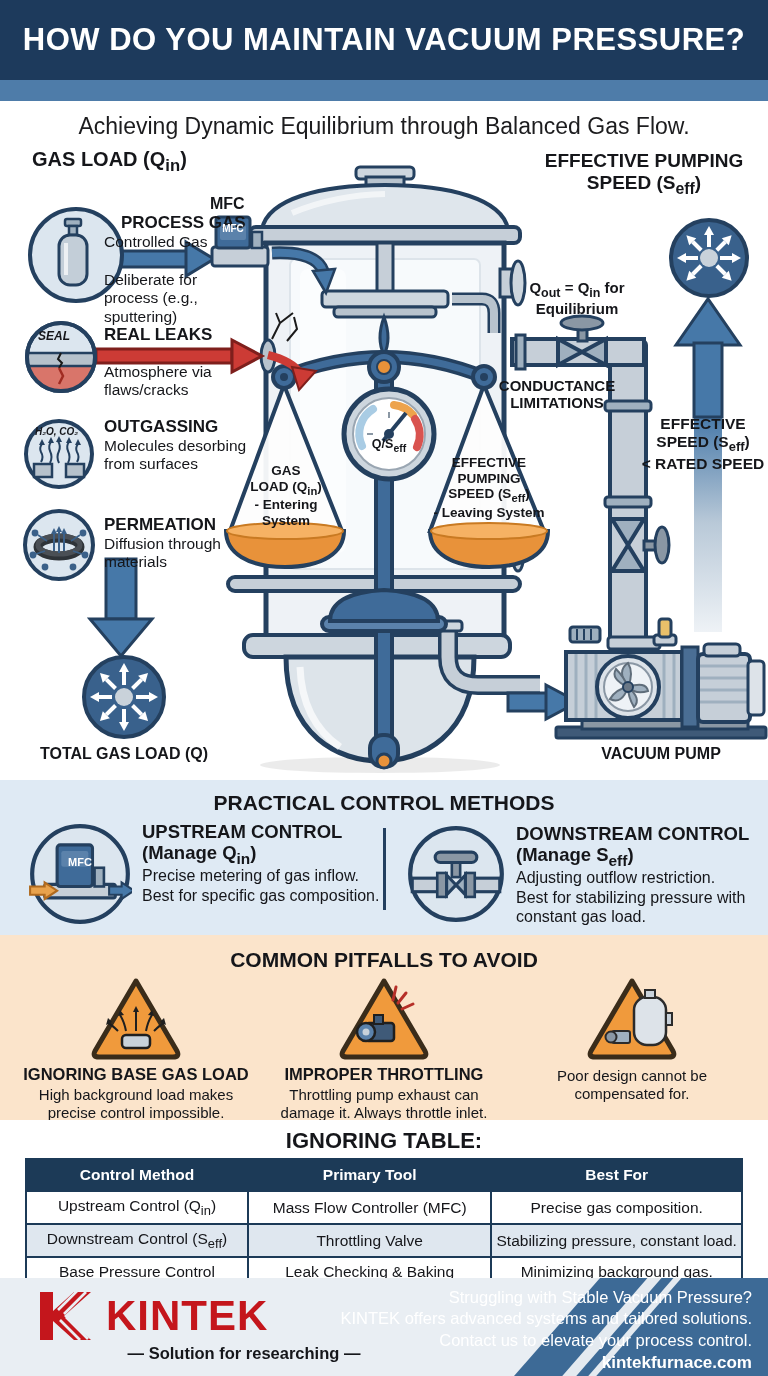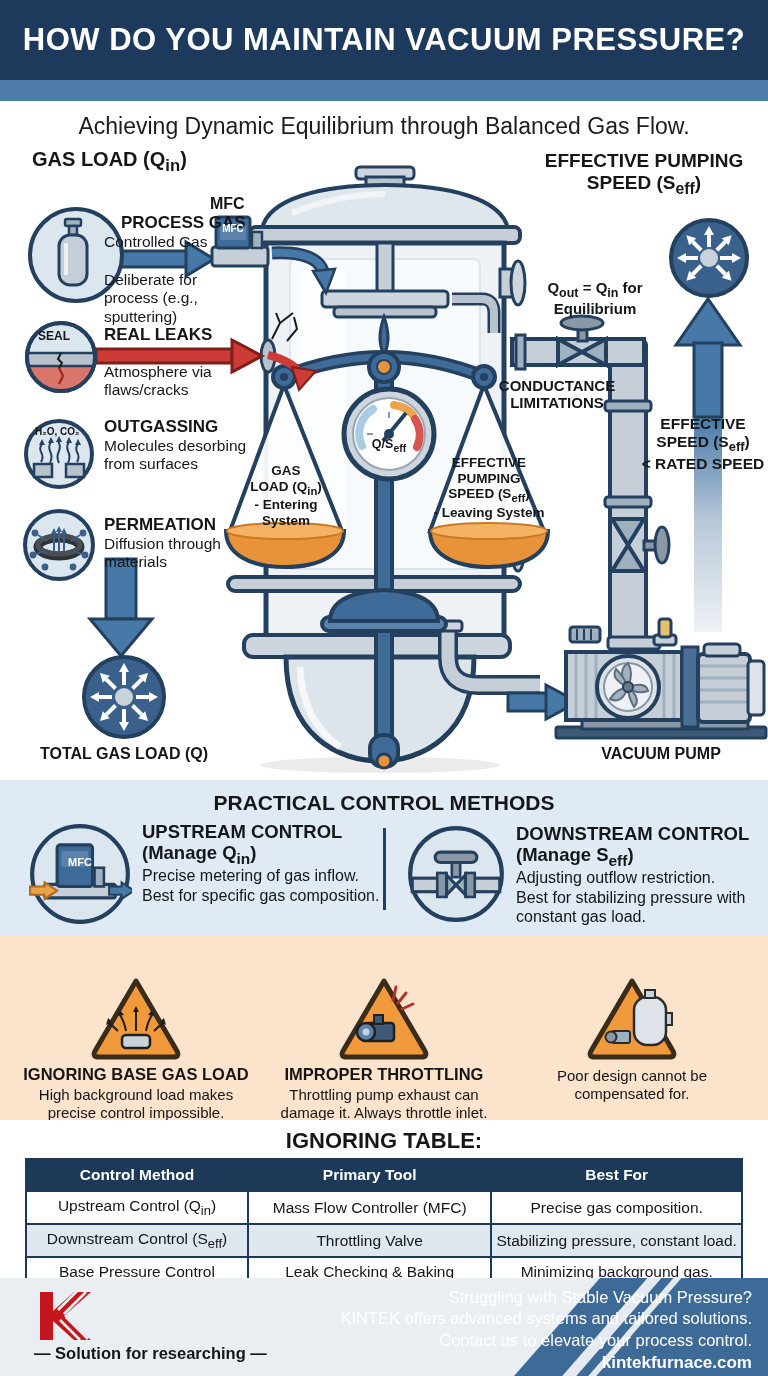--- a/index.html
+++ b/index.html
@@ -13,21 +13,21 @@
   
   .diagram{top:101px;left:0;width:768px;height:679px;background:#fff;}
   .diagram svg.art{position:absolute;top:0;left:0;}
   .txt{position:absolute;color:#15161a;}
   .subtitle{top:12px;left:0;width:768px;text-align:center;font-size:23px;color:#1c1c1e;}
   .lhead{top:47px;left:32px;font-size:20px;font-weight:800;}
   .rhead{top:49px;left:524px;width:240px;text-align:center;font-size:19px;font-weight:800;line-height:1.15;}
   .srctitle{font-size:17px;font-weight:800;}
   .srcsub{font-size:15.5px;}
   .srcdesc{font-size:15.5px;line-height:1.18;}
-  .iconlabel{font-weight:700;}
+  .iconlabel{font-weight:700;font-style:italic;}
   .panlabel{font-size:13.5px;font-weight:800;text-align:center;line-height:1.15;}
   .biglabel{font-size:16px;font-weight:800;text-align:center;}
   .sidelabel{font-size:15px;font-weight:800;text-align:center;line-height:1.15;}
   
   .controls{top:780px;left:0;width:768px;height:155px;background:#dfeaf4;}
   .sechead{position:absolute;top:11px;left:0;width:768px;text-align:center;font-size:21px;font-weight:800;color:#15161a;}
   .ctitle{font-size:18.5px;font-weight:800;line-height:1.12;color:#15161a;}
   .cdesc{font-size:16px;line-height:1.22;color:#15161a;}
   .divider{position:absolute;left:383px;top:48px;width:3px;height:82px;background:#24405f;}
   
@@ -42,21 +42,21 @@
   .summary td{font-size:15.5px;text-align:center;padding:5px 4px;border:2px solid #1c3a57;color:#15161a;background:#fff;}
   .summary tr.alt td{background:#dfe7ef;}
   .sumhead{position:absolute;top:8px;left:0;width:768px;text-align:center;font-size:22px;font-weight:800;color:#15161a;}
   
   .footer{top:1278px;left:0;width:768px;height:98px;background:#3d6a96;overflow:hidden;}
   .fpanel{position:absolute;left:0;top:0;width:600px;height:98px;background:#e9eef3;
           clip-path:polygon(0 0,100% 0,calc(100% - 86px) 100%,0 100%);}
   .fstripe{position:absolute;top:-10px;height:120px;background:#e4eaf0;transform:skewX(-41deg);}
   .brandrow{position:absolute;left:34px;top:12px;display:flex;align-items:center;}
   .brandname{color:#c4161c;font-size:42px;font-weight:800;letter-spacing:1px;margin-left:8px;}
-  .tagline{position:absolute;left:34px;top:66px;width:420px;text-align:left;font-size:16.5px;font-weight:700;color:#15161a;}
+  .tagline{position:absolute;left:34px;top:66px;width:420px;text-align:center;font-size:16.5px;font-weight:700;color:#15161a;}
   .fright{position:absolute;right:16px;top:9px;width:420px;text-align:right;color:#fff;font-size:16.5px;line-height:1.3;}
   .fsite{font-weight:800;font-size:17px;margin-top:1px;}
 </style>
 </head>
 <body>
 
 <div class="page">
 
   <div class="abs header">
     <h1>HOW DO YOU MAINTAIN VACUUM PRESSURE?</h1>
@@ -404,21 +404,21 @@
 
     <div class="txt iconlabel" style="left:35px;top:325px;font-size:10px">H₂O, CO₂</div>
     <div class="txt srctitle" style="left:104px;top:316px">OUTGASSING</div>
     <div class="txt srcdesc" style="left:104px;top:336px;width:155px">Molecules desorbing from surfaces</div>
 
     <div class="txt srctitle" style="left:104px;top:414px">PERMEATION</div>
     <div class="txt srcdesc" style="left:104px;top:434px;width:130px">Diffusion through materials</div>
 
     <div class="txt biglabel" style="left:18px;top:644px;width:212px">TOTAL GAS LOAD (Q)</div>
 
-    <div class="txt sidelabel" style="left:536px;top:178px;width:118px">Q<sub>out</sub> = Q<sub>in</sub> for<br>Equilibrium</div>
+    <div class="txt sidelabel" style="left:518px;top:178px;width:118px">Q<sub>out</sub> = Q<sub>in</sub> for<br>Equilibrium</div>
     <div class="txt sidelabel" style="left:492px;top:276px;width:130px">CONDUCTANCE<br>LIMITATIONS</div>
     <div class="txt sidelabel" style="left:638px;top:314px;width:130px;font-size:15.5px">EFFECTIVE<br>SPEED (S<sub>eff</sub>)<br>&lt; RATED SPEED</div>
 
     <div class="txt panlabel" style="left:231px;top:362px;width:110px">GAS<br>LOAD (Q<sub>in</sub>)<br>- Entering System</div>
     <div class="txt panlabel" style="left:428px;top:354px;width:122px">EFFECTIVE<br>PUMPING<br>SPEED (S<sub>eff</sub>)<br>- Leaving System</div>
     <div class="txt" style="left:362px;top:336px;width:54px;text-align:center;font-size:12.5px;font-weight:700">Q/S<sub>eff</sub></div>
 
     <div class="txt biglabel" style="left:558px;top:644px;width:206px">VACUUM PUMP</div>
   </div>
 
@@ -448,20 +448,21 @@
       <polygon points="39,49 48,58.5 39,68" fill="#9fb0bf" stroke="#24405f" stroke-width="3"></polygon>
       <polygon points="57,49 48,58.5 57,68" fill="#9fb0bf" stroke="#24405f" stroke-width="3"></polygon>
       <rect x="44" y="36" width="8" height="15" fill="#8a97a4" stroke="#24405f" stroke-width="2.5"></rect>
       <rect x="28" y="27" width="40" height="10" rx="5" fill="#8a97a4" stroke="#24405f" stroke-width="3"></rect>
     </svg>
     <div class="abs ctitle" style="left:516px;top:44px">DOWNSTREAM CONTROL<br>(Manage S<sub>eff</sub>)</div>
     <div class="abs cdesc" style="left:516px;top:88px">Adjusting outflow restriction.<br>Best for stabilizing pressure with<br>constant gas load.</div>
   </div>
 
   <div class="abs pitfalls">
+    <div class="sechead" style="top:13px">COMMON PITFALLS TO AVOID</div>
 
     <div class="pit" style="left:11px;top:40px">
       <svg width="96" height="86" viewBox="0 0 96 86">
         <path d="M48,6 L89,76 Q92,82 85,82 L11,82 Q4,82 7,76 Z" fill="#f09a3c" stroke="#3a2c1a" stroke-width="5" stroke-linejoin="round"></path>
         <rect x="34" y="60" width="28" height="13" rx="4" fill="#c9d2da" stroke="#1f1f1f" stroke-width="2.5"></rect>
         <g stroke="#1f1f1f" stroke-width="2" fill="none">
           <path d="M30,56 q-6,-6 -10,-8"></path>
             <path d="M38,56 q-2,-10 -6,-16"></path>
           <path d="M48,56 q0,-12 0,-20"></path>
             <path d="M58,56 q2,-10 6,-16"></path>
@@ -546,20 +547,21 @@
     <div class="brandrow">
       <svg width="64" height="52" viewBox="0 0 64 52">
         <path d="M6,2 h13 v19 L40,2 h17 L30,26 57,50 H40 L19,31 v19 H6 Z" fill="#c4161c"></path>
         <g stroke="#e9eef3" stroke-width="2.6">
           <line x1="24" y1="20" x2="44" y2="0"></line>
             <line x1="30" y1="24" x2="52" y2="2"></line>
           <line x1="26" y1="30" x2="46" y2="50"></line>
             <line x1="32" y1="27" x2="54" y2="49"></line>
         </g>
       </svg>
+      <span class="brandname">KINTEK</span>
     </div>
     <div class="tagline">—  Solution for researching  —</div>
     <div class="fright">
       <div>Struggling with Stable Vacuum Pressure?</div>
       <div>KINTEK offers advanced systems and tailored solutions.</div>
       <div>Contact us to elevate your process control.</div>
       <div class="fsite">kintekfurnace.com</div>
     </div>
   </div>
 

